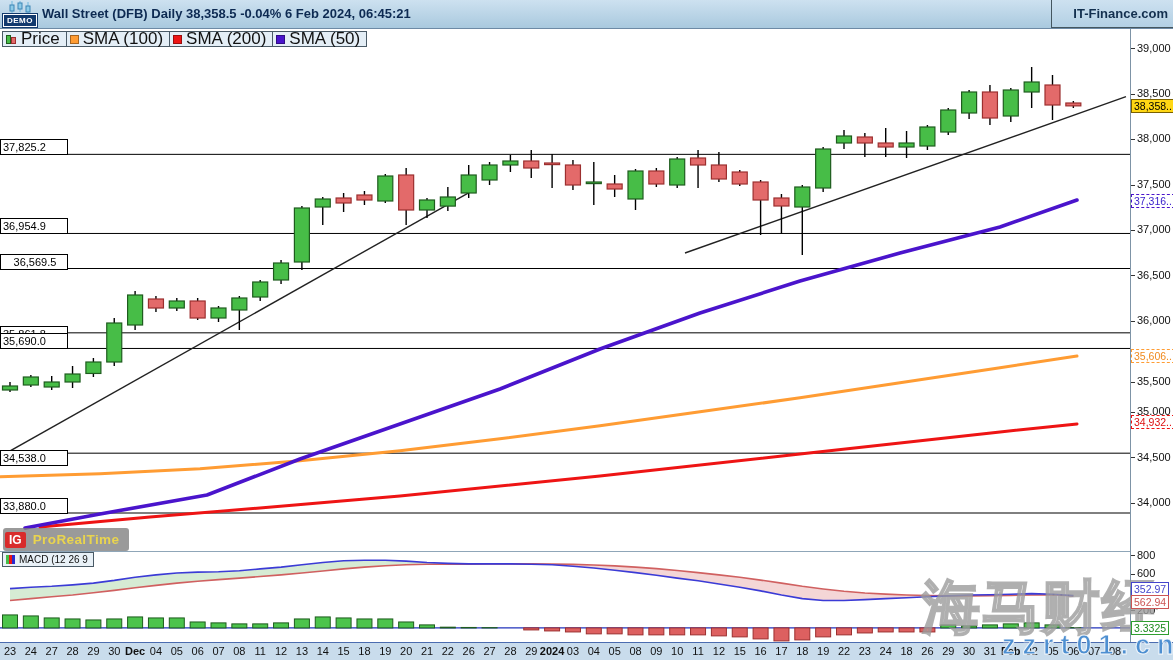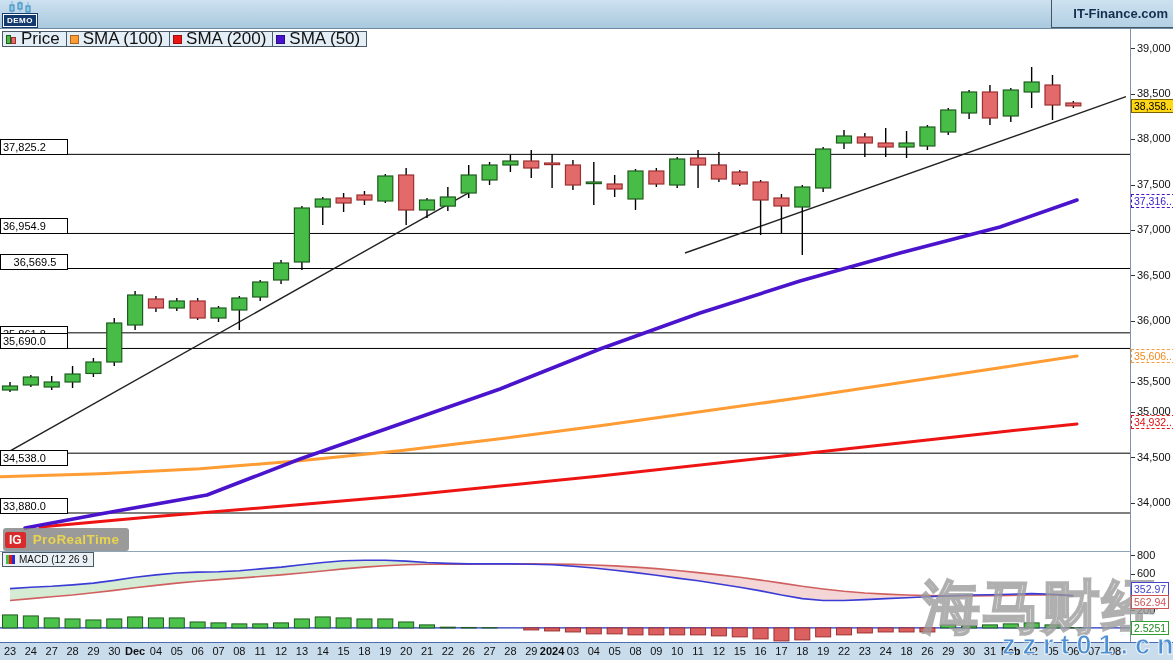--- a/index.html
+++ b/index.html
@@ -66,20 +66,21 @@
       <svg id="demo-candles" width="24" height="13" viewBox="0 0 24 13">
         <line x1="3" y1="0" x2="3" y2="13" stroke="#6fb6dd" stroke-width="1"></line>
         <rect x="1" y="4" width="4" height="6" fill="#8ecbe8" stroke="#3d85b5"></rect>
         <line x1="11" y1="0" x2="11" y2="11" stroke="#6fb6dd" stroke-width="1"></line>
         <rect x="9" y="2" width="4" height="6" fill="#8ecbe8" stroke="#3d85b5"></rect>
         <line x1="19" y1="1" x2="19" y2="13" stroke="#6fb6dd" stroke-width="1"></line>
         <rect x="17" y="5" width="4" height="6" fill="#8ecbe8" stroke="#3d85b5"></rect>
       </svg>
       <div id="demo-box">DEMO</div>
     </div>
+    <div id="title-text">Wall Street (DFB) Daily 38,358.5 -0.04% 6 Feb 2024, 06:45:21</div>
     <div id="itfinance">IT-Finance.com</div>
   </div>
 
   <div id="legend-row">
     <div class="chip">
       <span class="price-ic">
         <i style="left:0;top:1px;width:5px;height:9px;background:#47bd47;border:1px solid #1e5c1e;box-sizing:border-box;"></i>
         <i style="left:5px;top:3px;width:5px;height:7px;background:#e36a6a;border:1px solid #9c2f2f;box-sizing:border-box;"></i>
       </span>
       <span>Price</span>
@@ -377,14 +378,14 @@
     </div>
 
   <div id="wm-cn">海马财经</div>
   <div id="wm-url">zzrt01.cn</div>
 <div class="vbox" style="left: 1131px; top: 98.8636px; background: rgb(255, 215, 20); border-color: rgb(122, 96, 0); color: rgb(0, 0, 0); border-style: solid;">38,358..</div>
     <div class="vbox" style="left: 1131px; top: 193.636px; background: rgb(255, 255, 255); border-color: rgb(74, 20, 204); color: rgb(58, 34, 204); border-style: dashed;">37,316..</div>
     <div class="vbox" style="left: 1131px; top: 349.091px; background: rgb(255, 255, 255); border-color: rgb(255, 156, 51); color: rgb(240, 138, 30); border-style: dashed;">35,606..</div>
     <div class="vbox" style="left: 1131px; top: 415.091px; background: rgb(255, 255, 255); border-color: rgb(238, 20, 20); color: rgb(221, 17, 17); border-style: dashed;">34,932..</div>
     <div class="vbox" style="left: 1131px; top: 581.631px; background: rgb(255, 255, 255); border-color: rgb(68, 68, 204); color: rgb(68, 68, 204); border-style: solid;">352.97</div>
     <div class="vbox" style="left: 1131px; top: 595.02px; background: rgb(255, 255, 255); border-color: rgb(204, 85, 85); color: rgb(204, 85, 85); border-style: solid;">562.94</div>
-    <div class="vbox" style="left: 1131px; top: 620.525px; background: rgb(255, 255, 255); border-color: rgb(47, 158, 47); color: rgb(29, 138, 29); border-style: solid;">2.5251</div>
+    <div class="vbox" style="left: 1131px; top: 620.525px; background: rgb(255, 255, 255); border-color: rgb(47, 158, 47); color: rgb(29, 138, 29); border-style: solid;">3.3325</div>
   </div>
 
 </body></html>

